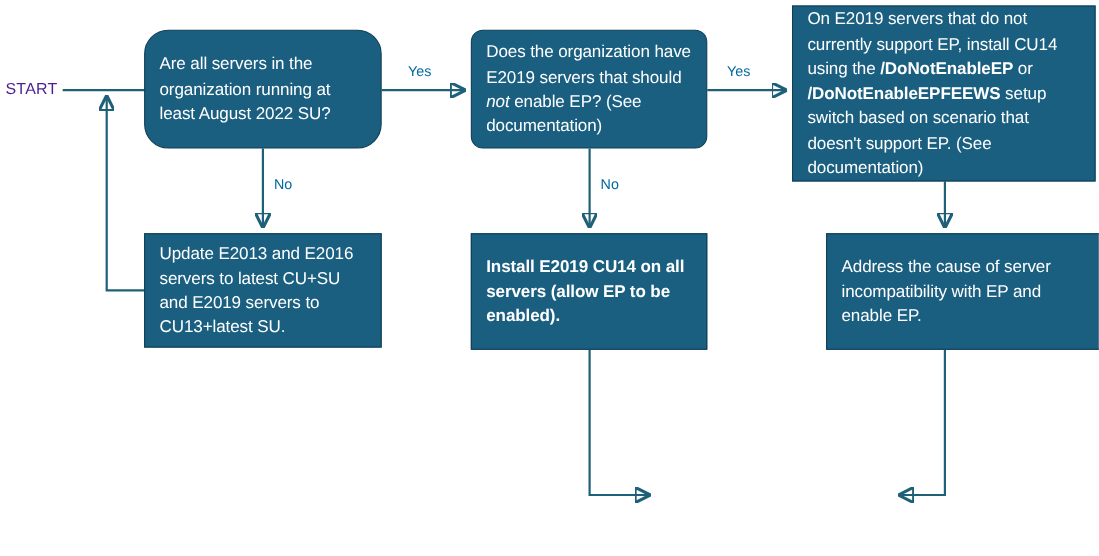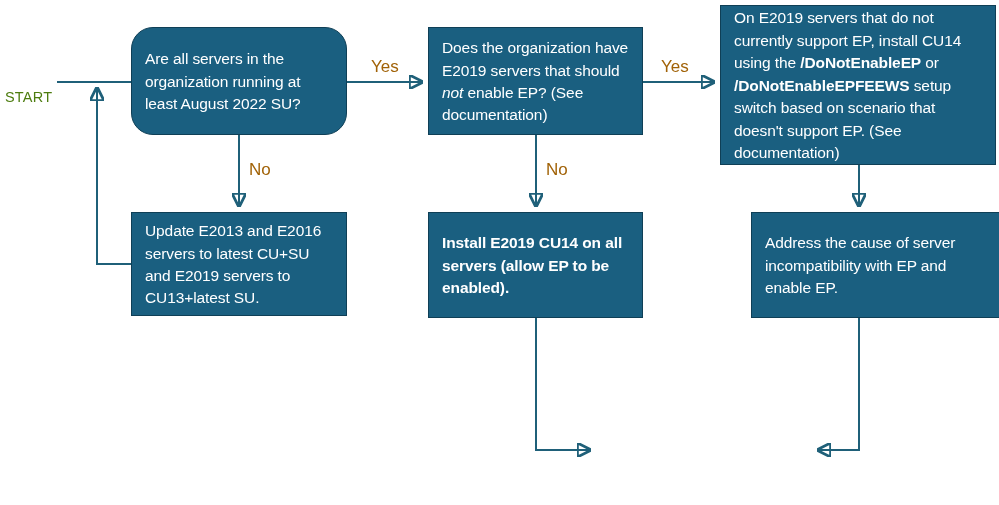--- a/index.html
+++ b/index.html
@@ -28,31 +28,30 @@
     padding: 10px 13px 8px 13px;
     display: flex;
     align-items: center;
     letter-spacing: -0.1px;
   }
   .node .txt { width: 100%; }
   .node b { font-weight: bold; }
   .node i { font-style: italic; }
   .edge-label {
     position: absolute;
-    color: #a16207;
-    font-size: 17px;
+    color: #0369a1;
+    font-size: 13px;
     white-space: nowrap;
   }
   .start-label {
     position: absolute;
-    color: #4d7c0f;
+    color: #4c1d95;
     font-size: 14.5px;
     letter-spacing: 0.2px;
     white-space: nowrap;
-    margin-top: 16px;
   }
   svg.edges {
     position: absolute;
     left: 0;
     top: 0;
     width: 999px;
     height: 505px;
     overflow: visible;
   }
   svg.edges path, svg.edges line {
@@ -100,21 +99,21 @@
   <div class="edge-label" style="left:546px; top:160px;">No</div>
 
   <div class="node" style="left:131px; top:27px; width:216px; height:108px;border-radius:22px;">
     <span class="txt">Are all servers in the organization running at least August 2022 SU?</span>
   </div>
 
   <div class="node" style="left:131px; top:212px; width:216px; height:104px;">
     <span class="txt">Update E2013 and E2016 servers to latest CU+SU and E2019 servers to CU13+latest SU.</span>
   </div>
 
-  <div class="node" style="left:428px; top:27px; width:215px; height:108px;">
+  <div class="node" style="left:428px; top:27px; width:215px; height:108px;border-radius:11px;">
     <span class="txt"><span>Does the organization have E2019 servers that should </span><i>not</i><span> enable EP? (See documentation)</span></span>
   </div>
 
   <div class="node" style="left:428px; top:212px; width:215px; height:106px;font-weight:bold;">
     <span class="txt">Install E2019 CU14 on all servers (allow EP to be enabled).</span>
   </div>
 
   <div class="node" style="left:720px; top:5px; width:276px; height:160px;">
     <span class="txt"><span>On E2019 servers that do not currently support EP, install CU14 using the </span><b>/DoNotEnableEP</b><span> or </span><b>/DoNotEnableEPFEEWS</b><span> setup switch based on scenario that doesn't support EP. (See documentation)</span></span>
   </div>

